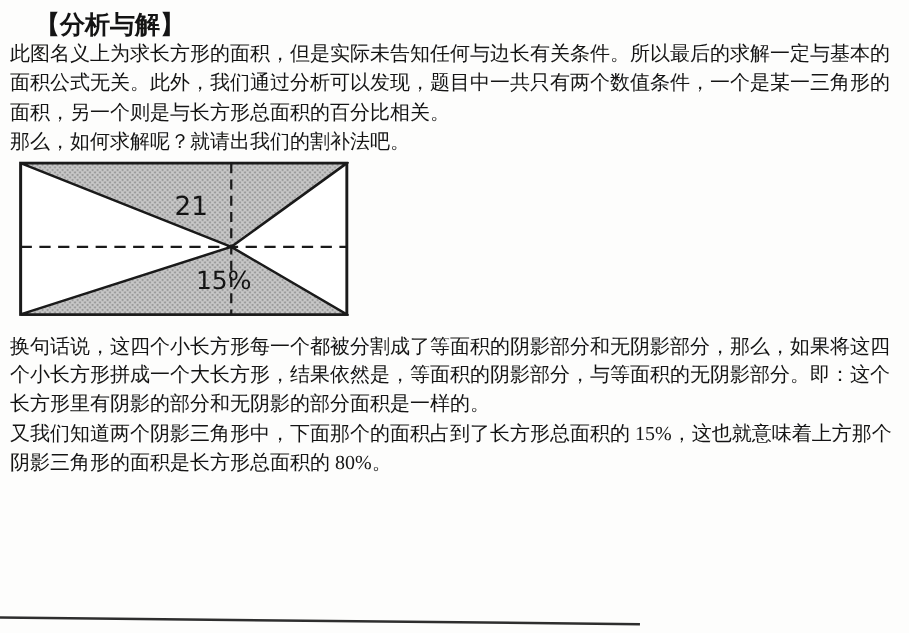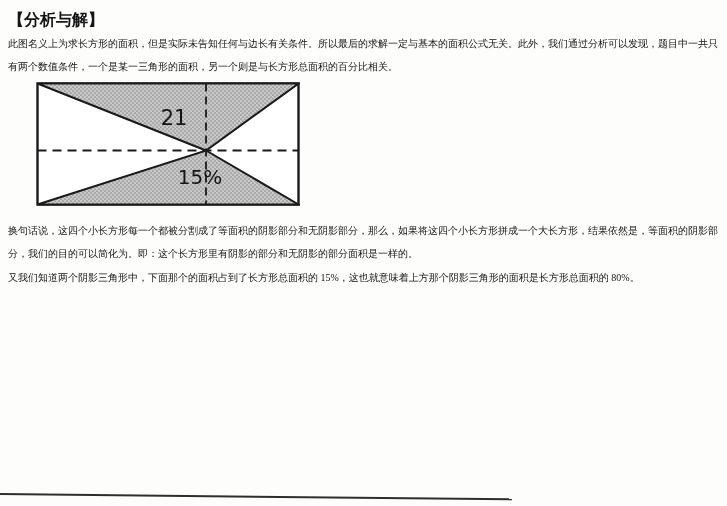--- a/index.html
+++ b/index.html
@@ -6,34 +6,35 @@
   body {
     width: 727px; height: 506px;
     background: #fdfdfc;
     color: #141414;
     font-family: "Liberation Serif", "DejaVu Serif", serif;
     position: relative;
     overflow: hidden;
   }
   .page { padding: 8px 8px 0 8px; }
   .section-header {
-    font-size: 16px;
+    font-size: 20px;
     font-weight: bold;
     line-height: 24px;
     height: 24px;
+    margin-left: 20px;
   }
   p.para {
     margin: 0;
-    font-size: 10px;
+    font-size: 16px;
     line-height: 23.4px;
     word-break: break-all;
     letter-spacing: 0;
   }
   .figure-wrap {
-    margin: 3px 0 13px 28px;
+    margin: 3px 0 13px 7px;
     width: 264px;
     height: 124px;
   }
   .figure-wrap svg { display: block; }
   .fig-label {
     font-family: "DejaVu Sans", sans-serif;
     fill: #141414;
   }
   .divider {
     position: absolute;
@@ -47,20 +48,21 @@
   }
 </style>
 </head>
 <body>
 
 <div class="page">
 
   <div class="section-header">【分析与解】</div>
 
   <p class="para">此图名义上为求长方形的面积，但是实际未告知任何与边长有关条件。所以最后的求解一定与基本的面积公式无关。此外，我们通过分析可以发现，题目中一共只有两个数值条件，一个是某一三角形的面积，另一个则是与长方形总面积的百分比相关。</p>
+  <p class="para">那么，如何求解呢？就请出我们的割补法吧。</p>
 
   <div class="figure-wrap">
     <svg width="264" height="124" viewBox="0 0 264 124">
       <defs>
         <pattern id="halftone" width="4" height="4" patternUnits="userSpaceOnUse">
           <rect width="4" height="4" fill="#c9c9c9"></rect>
           <circle cx="1" cy="1" r="0.85" fill="#8a8a8a"></circle>
           <circle cx="3" cy="3" r="0.85" fill="#8a8a8a"></circle>
         </pattern>
       </defs>
@@ -73,18 +75,18 @@
 
       <line x1="1.5" y1="68.5" x2="262.5" y2="68.5" stroke-width="1.8" stroke-dasharray="9,6" stroke="#1a1a1a"></line>
 
       <line x1="170" y1="1.5" x2="170" y2="122.5" stroke-width="1.8" stroke-dasharray="8,5" stroke="#1a1a1a"></line>
 
       <text x="138" y="43" text-anchor="middle" font-size="21" class="fig-label">21</text>
       <text x="164" y="102" text-anchor="middle" font-size="20" class="fig-label">15%</text>
     </svg>
   </div>
 
-  <p class="para">换句话说，这四个小长方形每一个都被分割成了等面积的阴影部分和无阴影部分，那么，如果将这四个小长方形拼成一个大长方形，结果依然是，等面积的阴影部分，我们的目的可以简化为。即：这个长方形里有阴影的部分和无阴影的部分面积是一样的。</p>
+  <p class="para">换句话说，这四个小长方形每一个都被分割成了等面积的阴影部分和无阴影部分，那么，如果将这四个小长方形拼成一个大长方形，结果依然是，等面积的阴影部分，与等面积的无阴影部分。即：这个长方形里有阴影的部分和无阴影的部分面积是一样的。</p>
   <p class="para">又我们知道两个阴影三角形中，下面那个的面积占到了长方形总面积的 15%，这也就意味着上方那个阴影三角形的面积是长方形总面积的 80%。</p>
 
 </div>
 
 <div class="divider"></div>
 
 </body></html>

